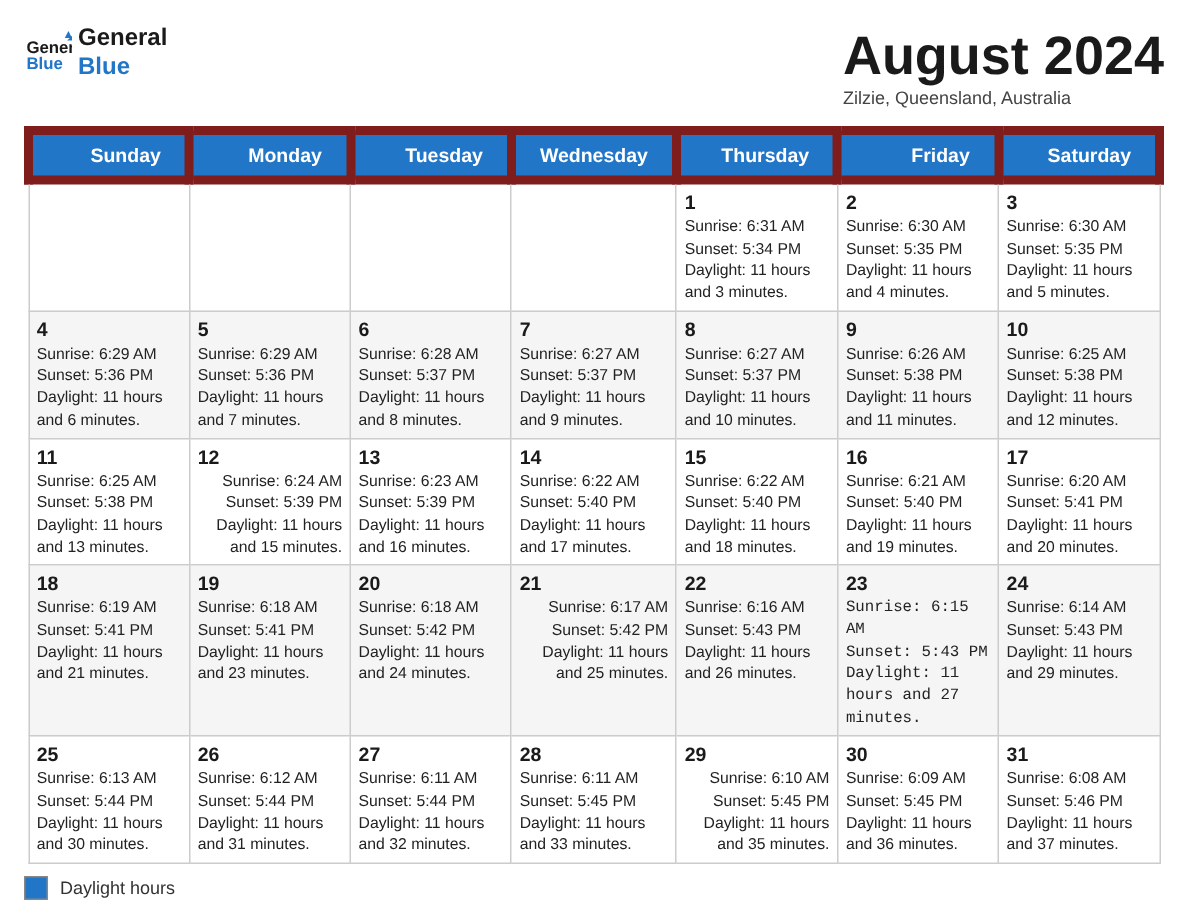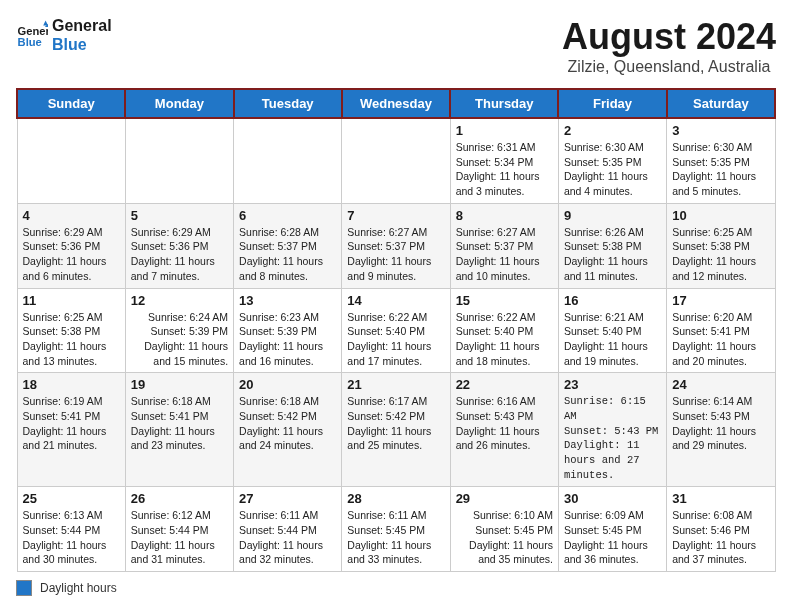--- a/index.html
+++ b/index.html
@@ -19,45 +19,45 @@
     .logo {
       display: flex;
       align-items: center;
       gap: 4px;
     }
     .logo-icon {
       width: 32px;
       height: 32px;
     }
     .title-block {
-      text-align: center;
+      text-align: left;
       margin-left: 32px;
     }
     .month-title {
       font-size: 36px;
       font-weight: bold;
       color: #1a1a1a;
     }
     .location {
-      font-size: 16px;
+      font-size: 12px;
       color: #444;
     }
     .calendar {
       width: 100%;
       border-collapse: collapse;
       font-size: 11px;
     }
     .calendar th {
       background: #2176c7;
       color: #fff;
       padding: 6px 16px;
-      text-align: center;
+      text-align: right;
       font-size: 13px;
       font-weight: bold;
-      border: 2px solid #7f1d1d;
+      border: 6px solid #7f1d1d;
     }
     .calendar td {
       border: 1px solid #ccc;
       vertical-align: top;
       padding: 4px 5px;
       width: calc(100% / 7);
       min-height: 80px;
       background: #fff;
     }
     .calendar tr:nth-child(even) td {
@@ -255,21 +255,21 @@
 Daylight: 11 hours and 23 minutes.</div>
         </td>
         <td>
           <div class="day-number">20</div>
           <div class="day-info" style="white-space: pre-line;">Sunrise: 6:18 AM
 Sunset: 5:42 PM
 Daylight: 11 hours and 24 minutes.</div>
         </td>
         <td>
           <div class="day-number">21</div>
-          <div class="day-info" style="white-space: pre-line;">Sunrise: 6:17 AM
+          <div class="day-info" style="white-space: pre-line; text-align: right;">Sunrise: 6:17 AM
 Sunset: 5:42 PM
 Daylight: 11 hours and 25 minutes.</div>
         </td>
         <td>
           <div class="day-number">22</div>
           <div class="day-info" style="white-space: pre-line;">Sunrise: 6:16 AM
 Sunset: 5:43 PM
 Daylight: 11 hours and 26 minutes.</div>
         </td>
         <td>

